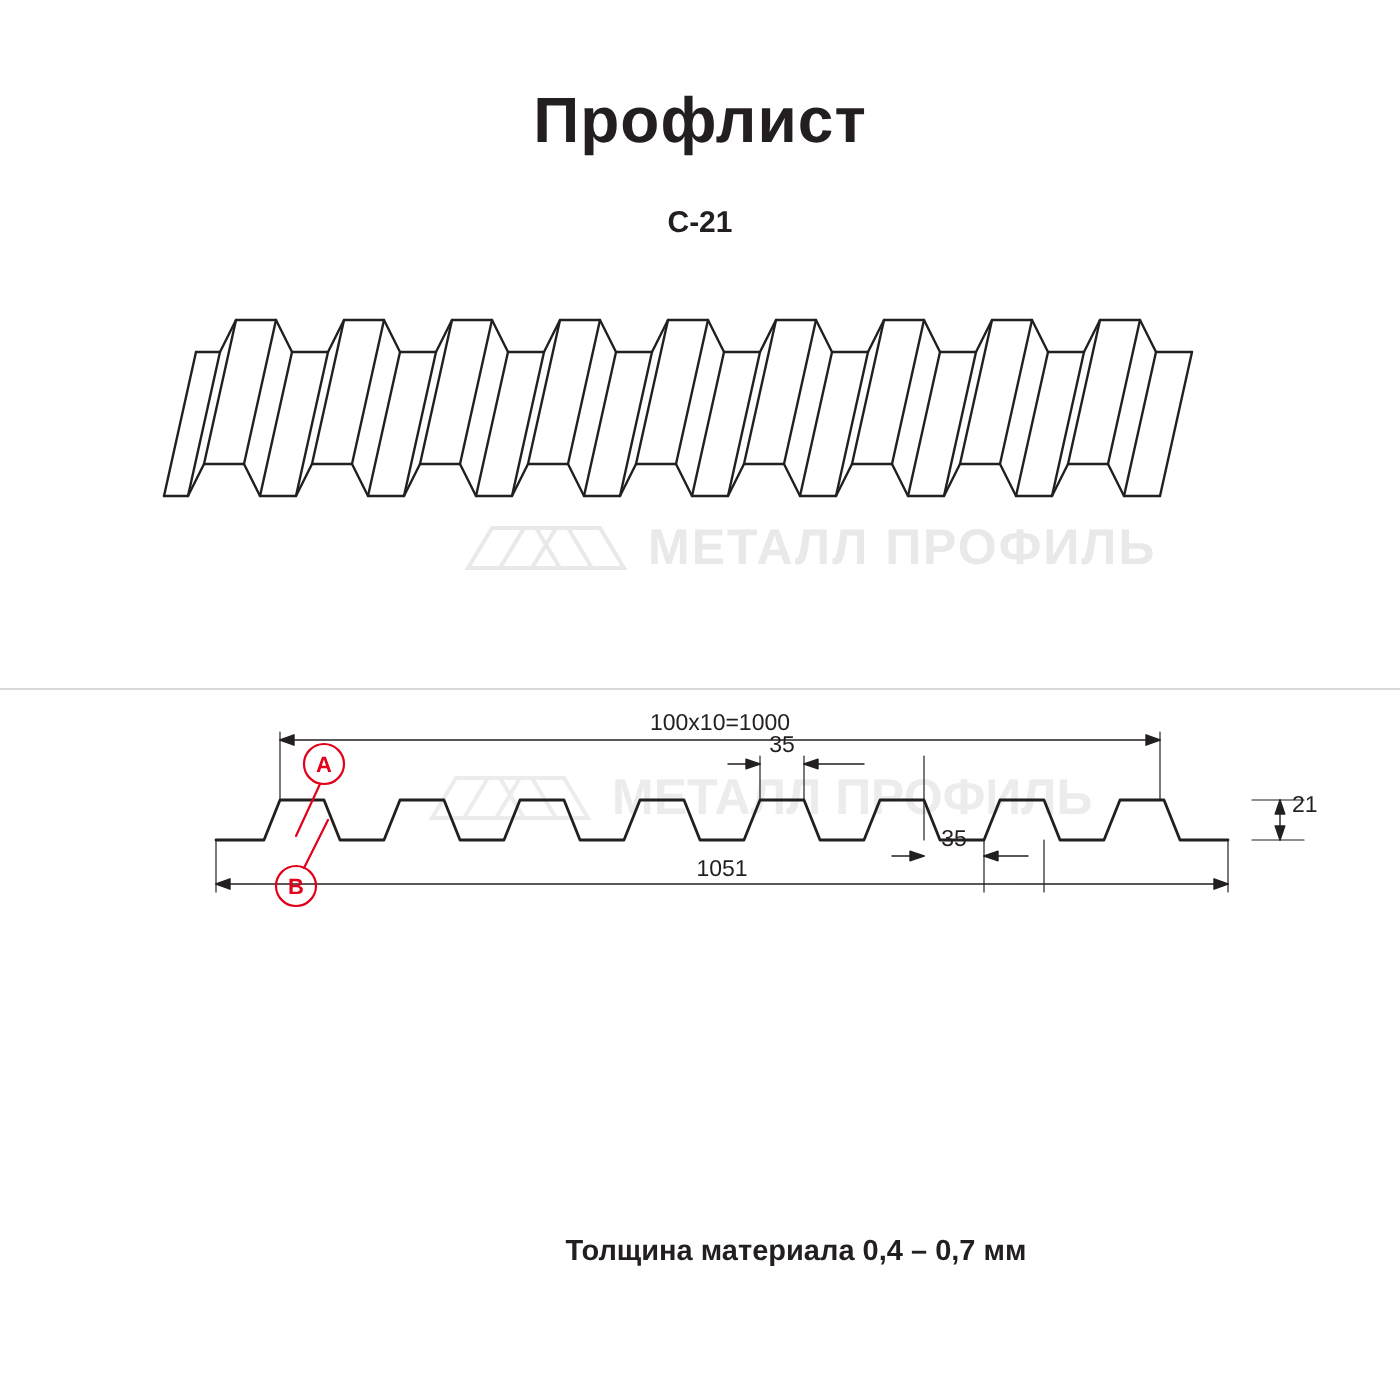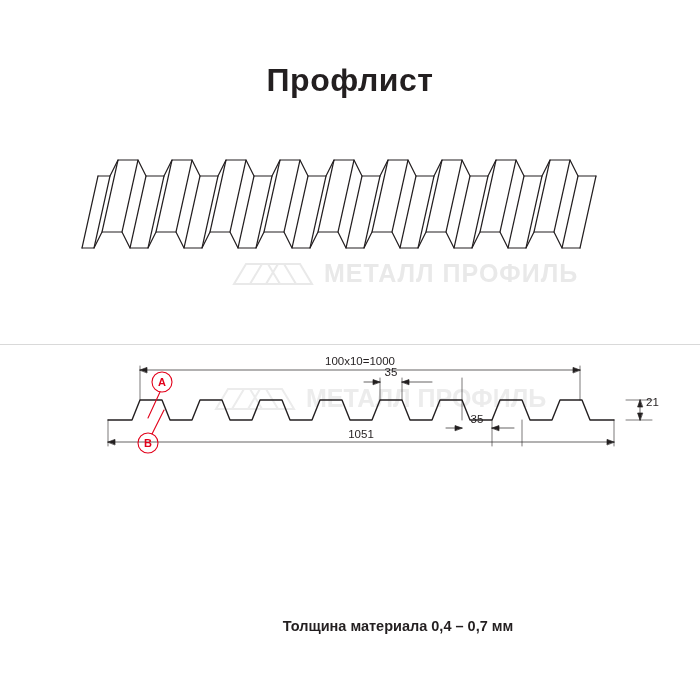--- a/index.html
+++ b/index.html
@@ -16,21 +16,21 @@
     overflow: hidden;
   }
   .page {
     position: absolute;
     inset: 0;
     width: 700px;
     height: 700px;
   }
   .title {
     position: absolute;
-    top: 62px;
+    top: 42px;
     left: 0;
     width: 700px;
     text-align: center;
     font-size: 32px;
     font-weight: bold;
     letter-spacing: 0.5px;
     color: #231f20;
   }
   .subtitle {
     position: absolute;
@@ -90,20 +90,21 @@
   .wm1 { top: 250px; left: 228px; }
   .wm2 { top: 375px; left: 210px; }
   svg { display: block; overflow: visible; }
 </style>
 </head>
 <body>
 
 <div class="page">
 
   <div class="title">Профлист</div>
+  <div class="subtitle">С-21</div>
 
   <div class="iso-wrap">
     <svg width="540" height="130" viewBox="0 0 540 130" fill="none" stroke="#231f20" stroke-width="1.2" stroke-linejoin="round" stroke-linecap="round">
       <g>
 
         <path d="M18 28 L30 28 L38 12 L58 12 L66 28 L84 28 L92 12 L112 12 L120 28 L138 28 L146 12 L166 12 L174 28 L192 28 L200 12 L220 12 L228 28 L246 28 L254 12 L274 12 L282 28 L300 28 L308 12 L328 12 L336 28 L354 28 L362 12 L382 12 L390 28 L408 28 L416 12 L436 12 L444 28 L462 28 L470 12 L490 12 L498 28 L516 28"></path>
 
         <path d="M2 100 L14 100 L22 84 L42 84 L50 100 L68 100 L76 84 L96 84 L104 100 L122 100 L130 84 L150 84 L158 100 L176 100 L184 84 L204 84 L212 100 L230 100 L238 84 L258 84 L266 100 L284 100 L292 84 L312 84 L320 100 L338 100 L346 84 L366 84 L374 100 L392 100 L400 84 L420 84 L428 100 L446 100 L454 84 L474 84 L482 100 L500 100"></path>
 
         <path d="M18 28 L2 100"></path>

